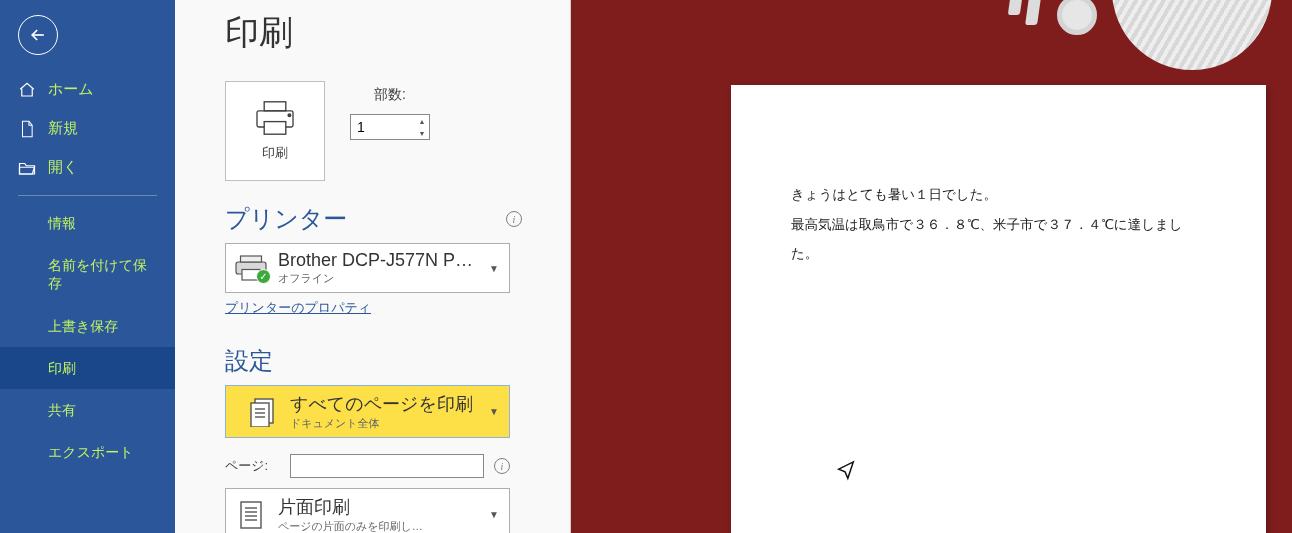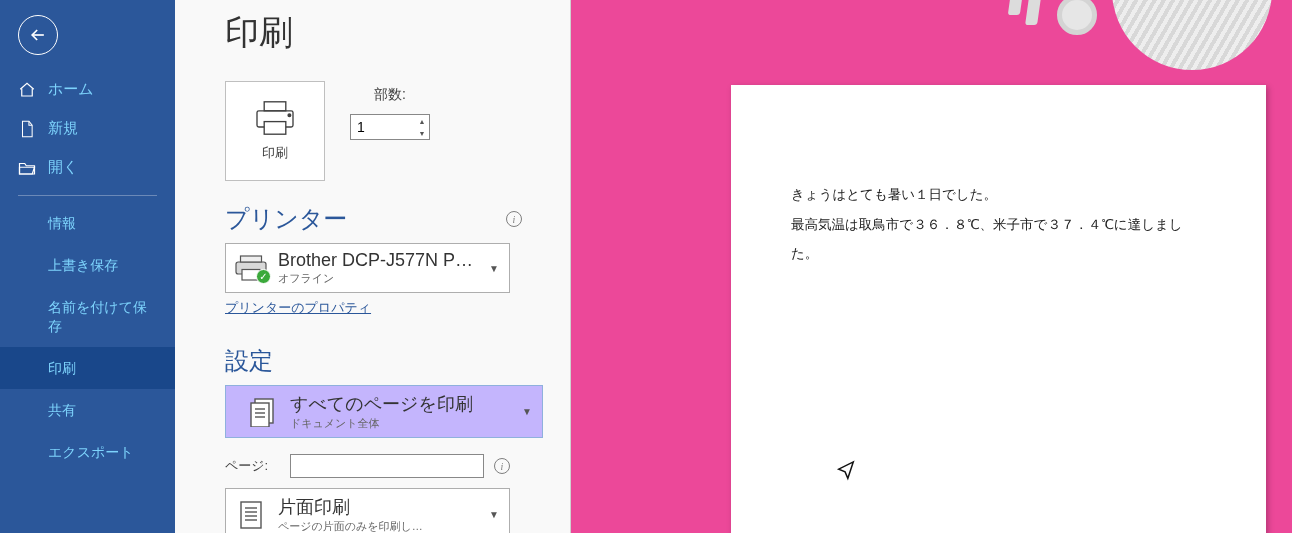--- a/index.html
+++ b/index.html
@@ -11,21 +11,21 @@
     height: 533px;
     overflow: hidden;
     position: relative;
   }
   .layout { display: flex; height: 100%; }
 
   
   .sidebar {
     width: 175px;
     background: #2b579a;
-    color: #7dd3fc;
+    color: #bef264;
     display: flex;
     flex-direction: column;
     padding-top: 10px;
   }
   .back-btn {
     width: 40px; height: 40px;
     border: 1.5px solid #fff;
     border-radius: 50%;
     margin: 5px 0 15px 18px;
     display: flex; align-items: center; justify-content: center;
@@ -111,38 +111,38 @@
   .dropdown {
     width: 285px;
     border:1px solid #aeaeae;
     background:#fff;
     display:flex; align-items:center;
     padding: 6px 8px;
     gap:10px;
     cursor:pointer;
     position:relative;
   }
-  .dropdown.blue { background:#c4b5fd; border-color:#8fb1dd; width:318px;padding-left:20px; }
+  .dropdown.blue { background:#fde047; border-color:#8fb1dd; width:285px;padding-left:20px; }
   .dd-icon { width:34px; height:34px; display:flex; align-items:center; justify-content:center; flex-shrink:0; color:#555; }
   .dd-text { flex:1; min-width:0; }
   .dd-main { font-size:18px; color:#333; white-space:nowrap; overflow:hidden; text-overflow:ellipsis; }
   .dd-sub { font-size:11px; color:#666; white-space:nowrap; overflow:hidden; text-overflow:ellipsis;}
   .dd-caret { color:#555; font-size:10px; padding:0 2px; }
 
   .link-row { text-align:left; width:285px; margin-top:6px; }
   .link-row a { color:#2b579a; font-size:13px; text-decoration:underline; cursor:pointer; }
 
   .pages-row { display:flex; align-items:center; gap:10px; margin-top:16px; width:285px;}
   .pages-label { font-size:13px; color:#404040; width:55px; }
   .pages-input { flex:1; height:24px; border:1px solid #888; background:#fff; padding:0 4px; }
 
   
   .preview-area {
     flex:1;
-    background:#ec4899;
+    background:#7f1d1d;
     position:relative;
     border-left:1px solid #d0d0d0;
     overflow:hidden;
   }
   .paper {
     position:absolute;
     left:160px; top:85px;
     width:535px; height:700px;
     background:#fff;
     box-shadow: 2px 2px 6px rgba(0,0,0,0.25);
@@ -205,22 +205,22 @@
             <path d="M2 4h7l2 3h11v11H2z"></path>
             <path d="M2 9h20l-3 9H2z"></path>
           </svg>
       </span>
       <span>開く</span>
     </div>
 
     <div class="side-divider"></div>
 
     <div class="side-sub">情報</div>
+    <div class="side-sub">名前を付けて保存</div>
     <div class="side-sub">上書き保存</div>
-    <div class="side-sub">名前を付けて保存</div>
     <div class="side-sub active">印刷</div>
     <div class="side-sub">共有</div>
     <div class="side-sub">エクスポート</div>
   </div>
 
   <div class="main">
     <div class="left-col">
       <div class="page-title">印刷</div>
 
       <div class="print-row">

